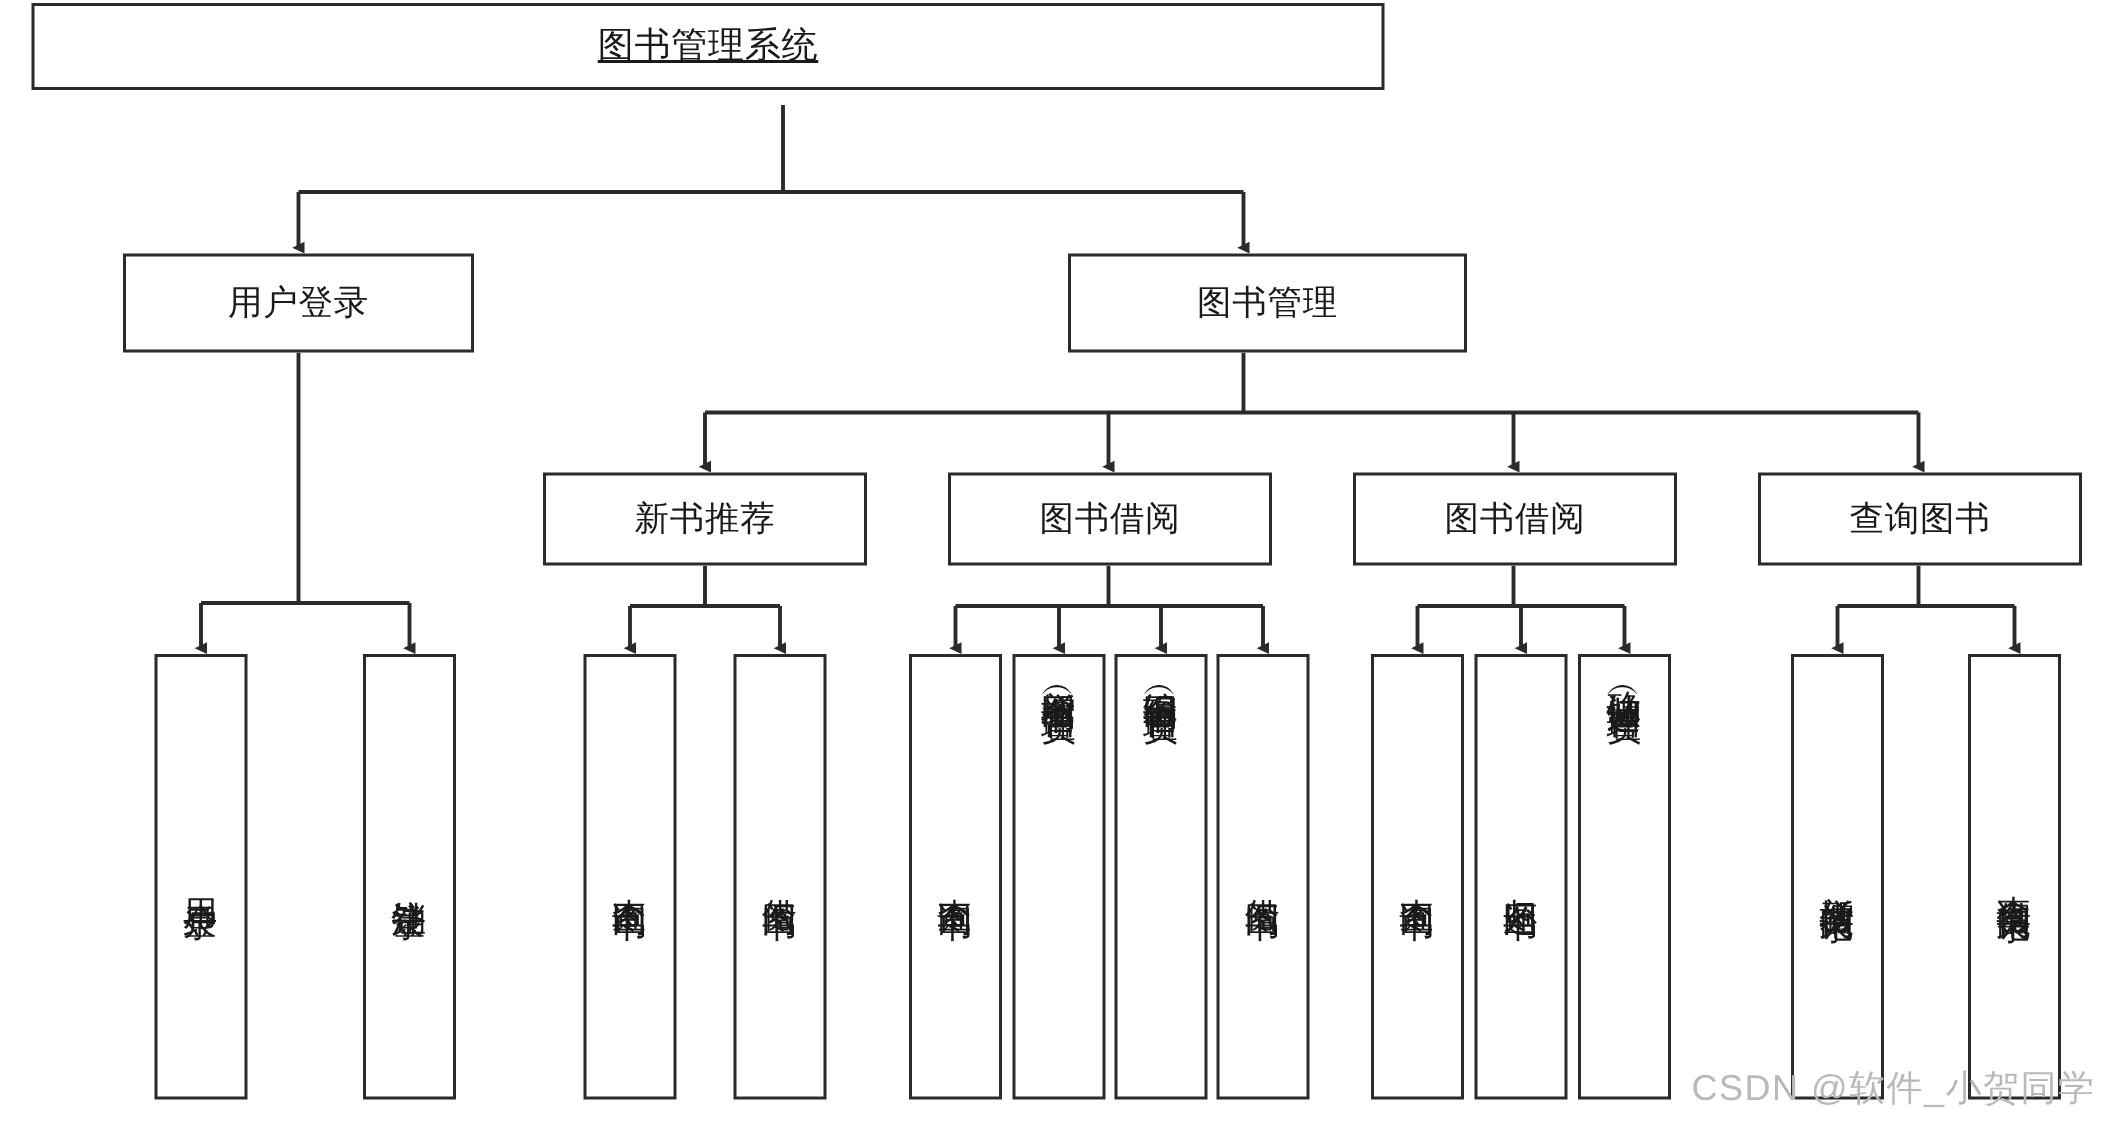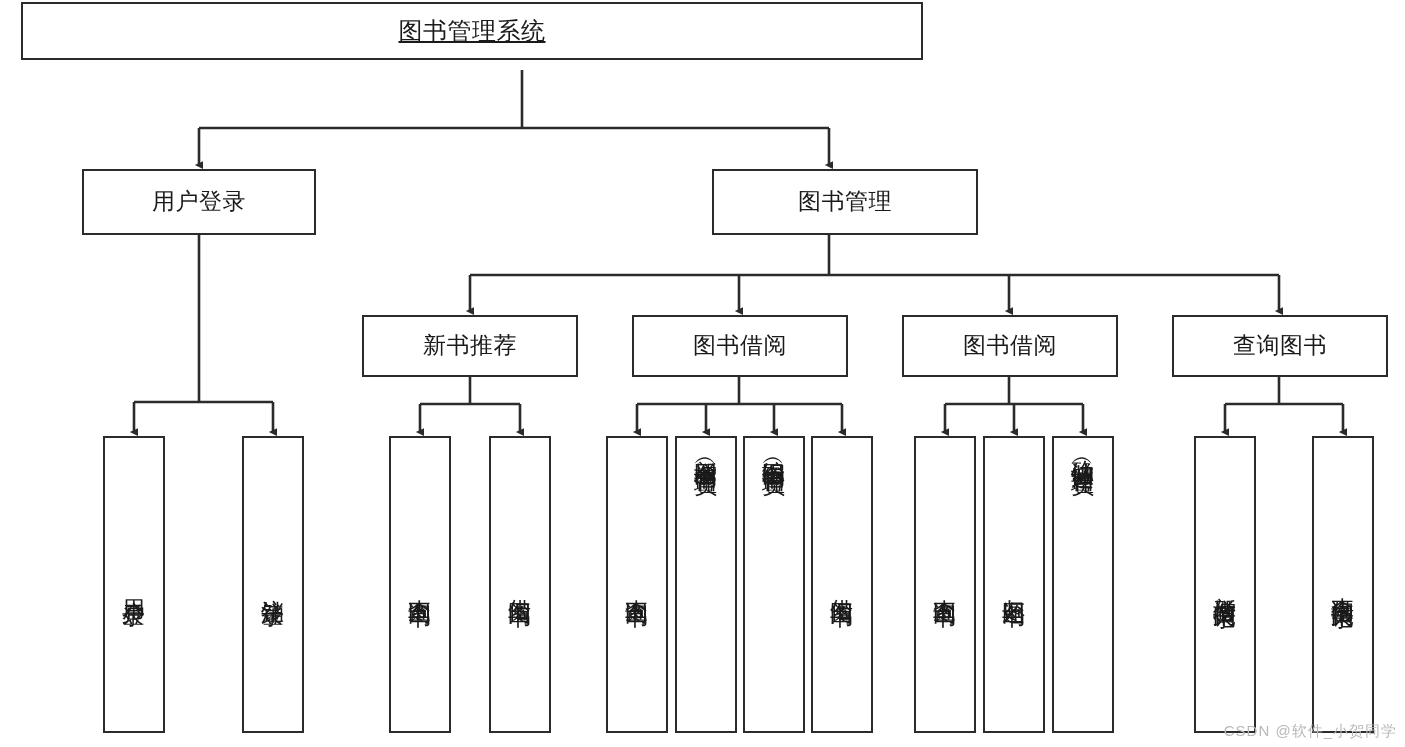--- a/index.html
+++ b/index.html
@@ -45,21 +45,21 @@
     align-items:center;
     padding:4px 0;
   }
   .node.vert.top{
     align-items:center;
     justify-content:flex-start;
   }
   .watermark{
     position:absolute;
     right:8px;bottom:6px;
-    font-size:15px;
+    font-size:24px;
     color:#b9b9b9;
     letter-spacing:1px;
     z-index:9;
     white-space:nowrap;
     font-family:"Liberation Sans","DejaVu Sans",sans-serif;
   }
   svg.connectors{
     position:absolute;left:0;top:0;
     width:1405px;height:747px;
     z-index:1;

